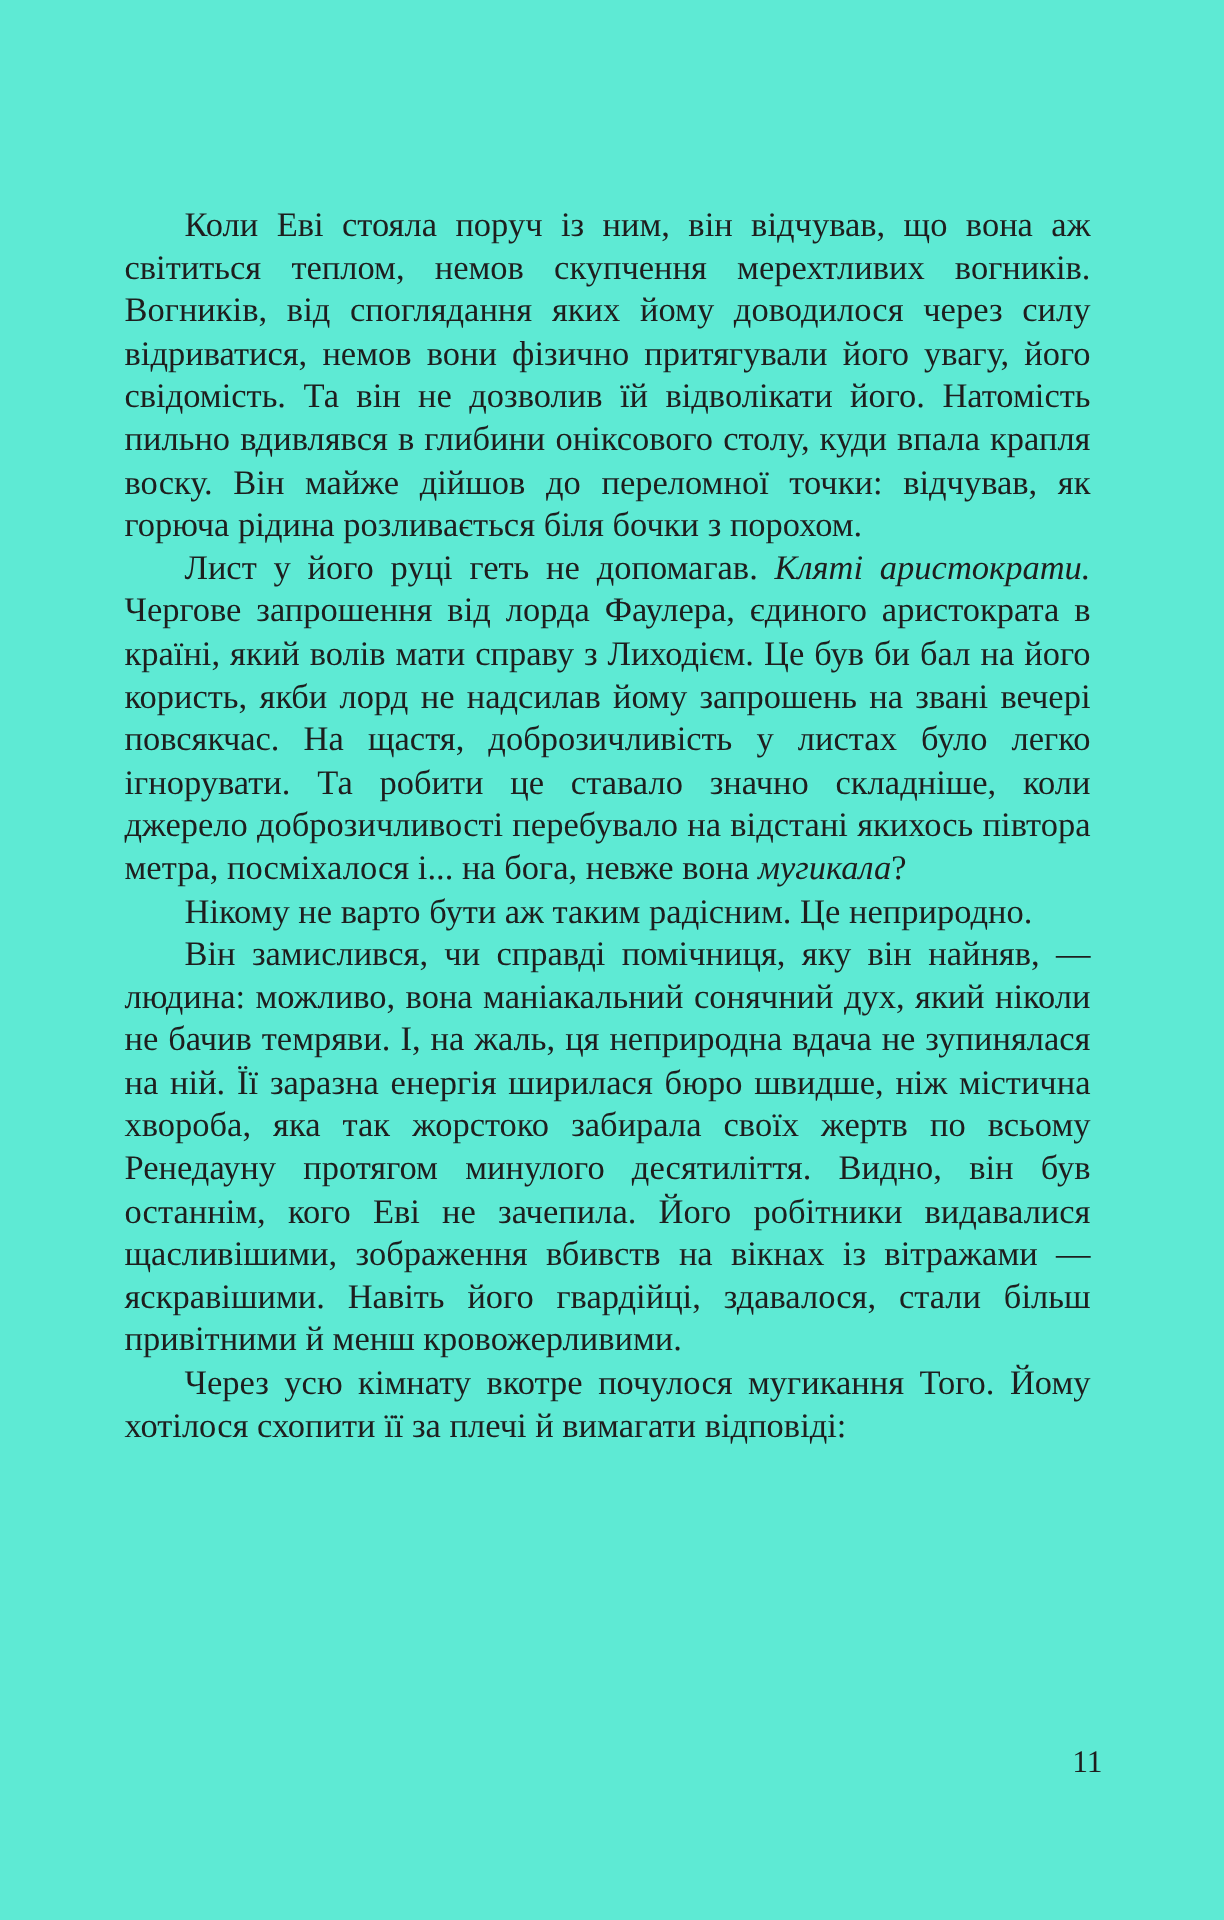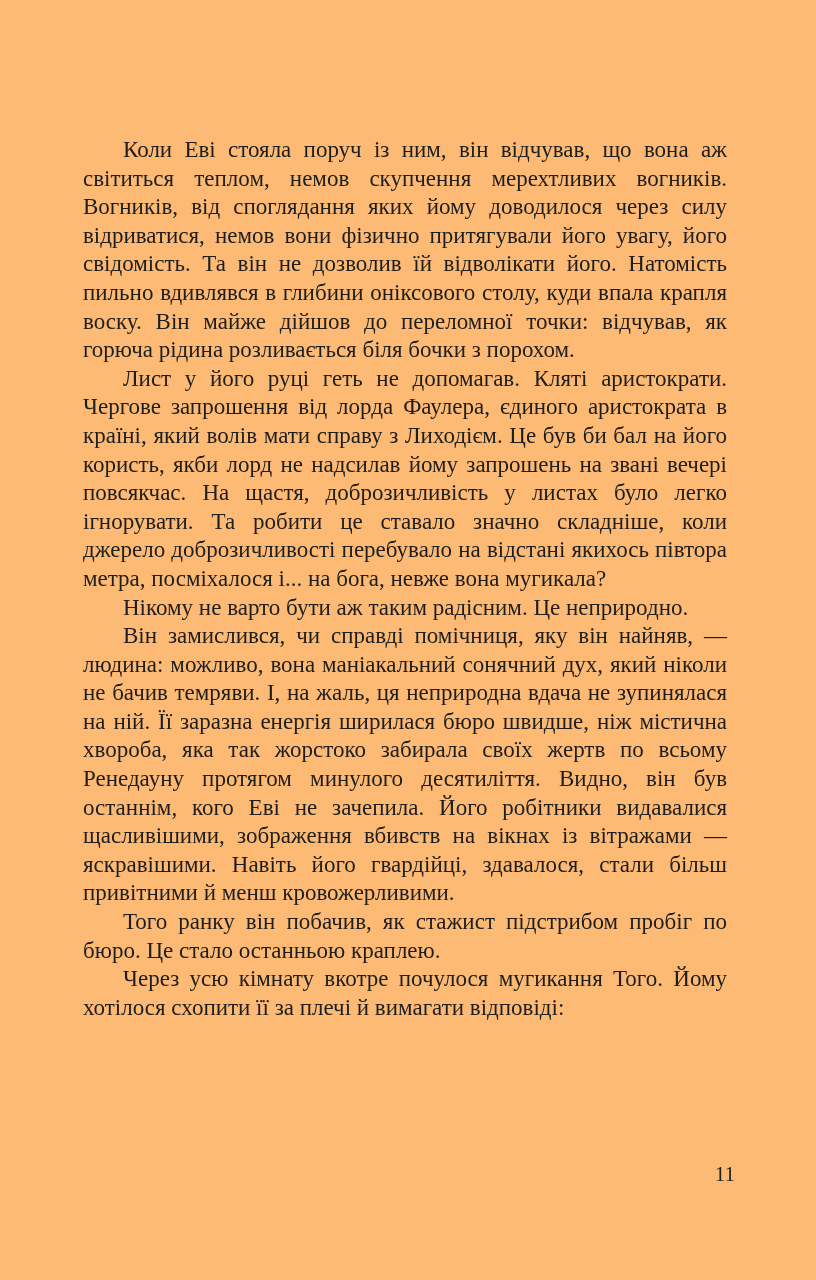--- a/index.html
+++ b/index.html
@@ -4,58 +4,58 @@
 <style>
   html, body {
     margin: 0;
     padding: 0;
     background: #ffffff;
   }
   .page {
     position: relative;
     width: 816px;
     height: 1280px;
-    background: #fdba74;
+    background: #5eead4;
     overflow: hidden;
     font-family: "Liberation Serif", serif;
     color: #1e1e1e;
   }
   .text-block {
     position: absolute;
     left: 83px;
     top: 136px;
     width: 644px;
     font-size: 23px;
     line-height: 28.6px;
     text-align: justify;
     hyphens: manual;
   }
   .text-block p {
     margin: 0;
     padding: 0;
     text-indent: 40px;
   }
   .text-block span.i {
+    font-style: italic;
   }
   .page-number {
     position: absolute;
     top: 1162px;
     right: 81px;
     font-size: 21px;
     line-height: 24px;
     color: #1e1e1e;
     text-align: right;
   }
 </style>
 </head>
 <body>
 
 <div class="page">
   <div class="text-block">
       <p><span>Коли Еві стояла поруч із ним, він відчував, що вона аж світиться теплом, немов скупчення мерехтливих вогни­ків. Вогників, від споглядання яких йому доводилося через силу відриватися, немов вони фізично притягували його увагу, його свідомість. Та він не дозволив їй відволікати його. Натомість пильно вдивлявся в глибини оніксового столу, куди впала крапля воску. Він майже дійшов до пе­реломної точки: відчував, як горюча рідина розливається біля бочки з порохом.</span></p>
       <p><span>Лист у його руці геть не допомагав. </span><span class="i">Кляті аристокра­ти.</span><span> Чергове запрошення від лорда Фаулера, єдиного арис­тократа в країні, який волів мати справу з Лиходієм. Це був би бал на його користь, якби лорд не надсилав йому запрошень на звані вечері повсякчас. На щастя, доброзич­ливість у листах було легко ігнорувати. Та робити це ста­вало значно складніше, коли джерело доброзичливості пе­ребувало на відстані якихось півтора метра, посміхалося і... на бога, невже вона </span><span class="i">мугикала</span><span>?</span></p>
       <p><span>Нікому не варто бути аж таким радісним. Це непри­родно.</span></p>
       <p><span>Він замислився, чи справді помічниця, яку він най­няв, — людина: можливо, вона маніакальний сонячний дух, який ніколи не бачив темряви. І, на жаль, ця непри­родна вдача не зупинялася на ній. Її заразна енергія ши­рилася бюро швидше, ніж містична хвороба, яка так жор­стоко забирала своїх жертв по всьому Ренедауну протягом минулого десятиліття. Видно, він був останнім, кого Еві не зачепила. Його робітники видавалися щасливішими, зображення вбивств на вікнах із вітражами — яскравіши­ми. Навіть його гвардійці, здавалося, стали більш привіт­ними й менш кровожерливими.</span></p>
-      <p><span>Того ранку він побачив, як стажист підстрибом пробіг по бюро. Це стало останньою краплею.</span></p>
       <p><span>Через усю кімнату вкотре почулося мугикання Того. Йому хотілося схопити її за плечі й вимагати відповіді:</span></p>
     </div>
   <div class="page-number">11</div>
 </div>
 
 </body></html>

